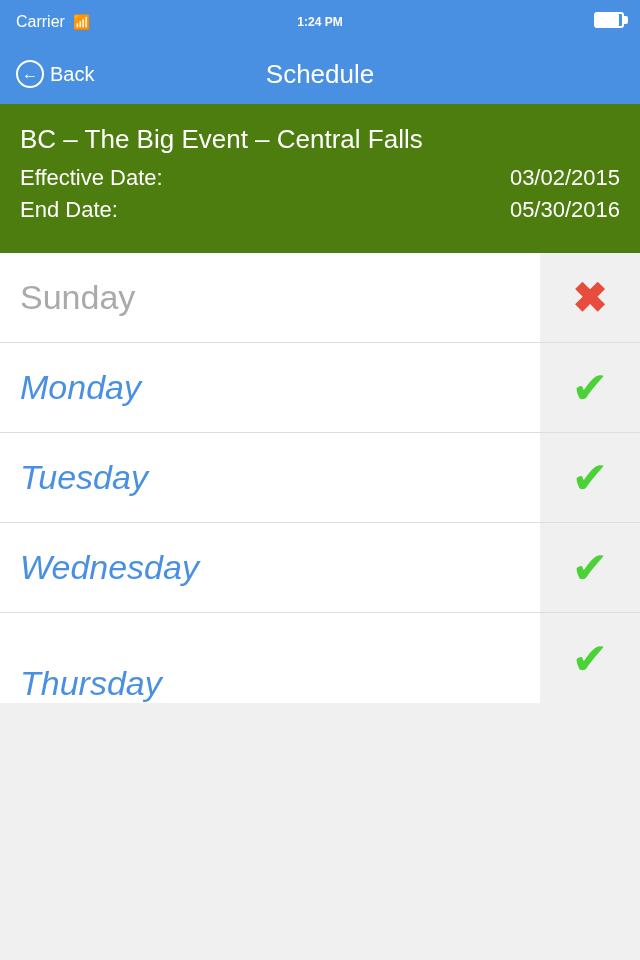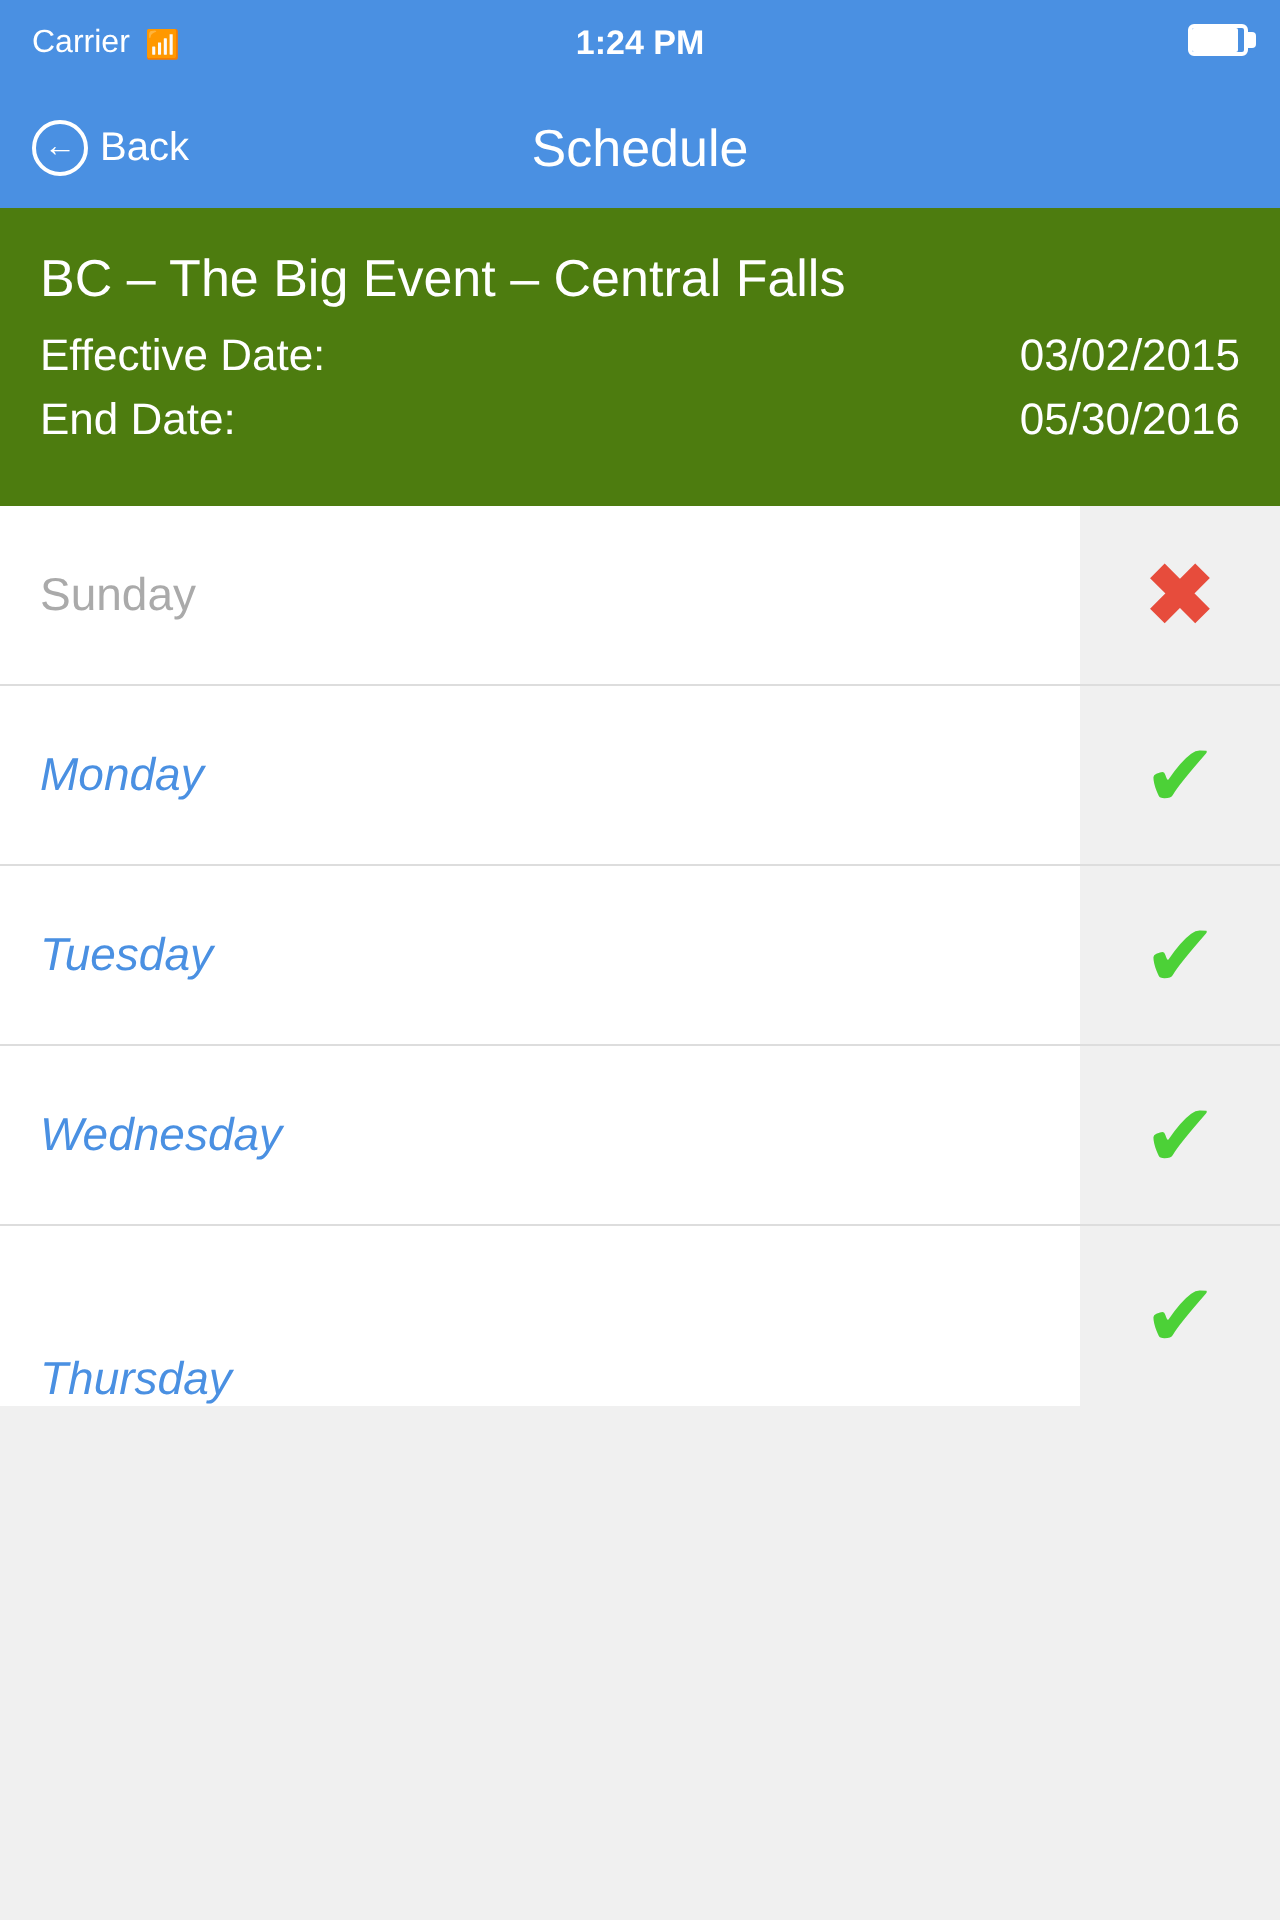--- a/index.html
+++ b/index.html
@@ -26,21 +26,21 @@
     }
     .status-bar-left {
       display: flex;
       align-items: center;
       gap: 8px;
     }
     .wifi-icon {
       font-size: 14px;
     }
     .status-bar-center {
-      font-size: 17px;
+      font-size: 12px;
       font-weight: 600;
       position: absolute;
       left: 50%;
       transform: translateX(-50%);
     }
     .battery-icon {
       border: 2px solid white;
       border-radius: 3px;
       width: 30px;
       height: 16px;
@@ -139,21 +139,21 @@
       border-bottom: 1px solid #ddd;
       height: 90px;
     }
     .schedule-row:last-child {
       border-bottom: none;
       align-items: flex-end;
     }
     .day-name {
       flex: 1;
       padding-left: 20px;
-      font-size: 23px;
+      font-size: 34px;
       font-weight: 300;
     }
     .day-name.inactive {
       color: #aaa;
     }
     .day-name.active {
       color: #4A90E2;
       font-style: italic;
     }
     .day-status {

